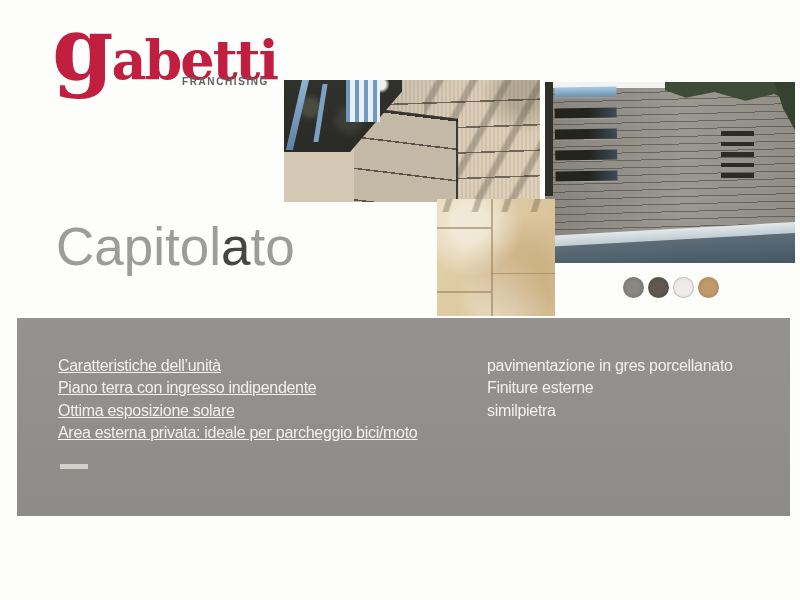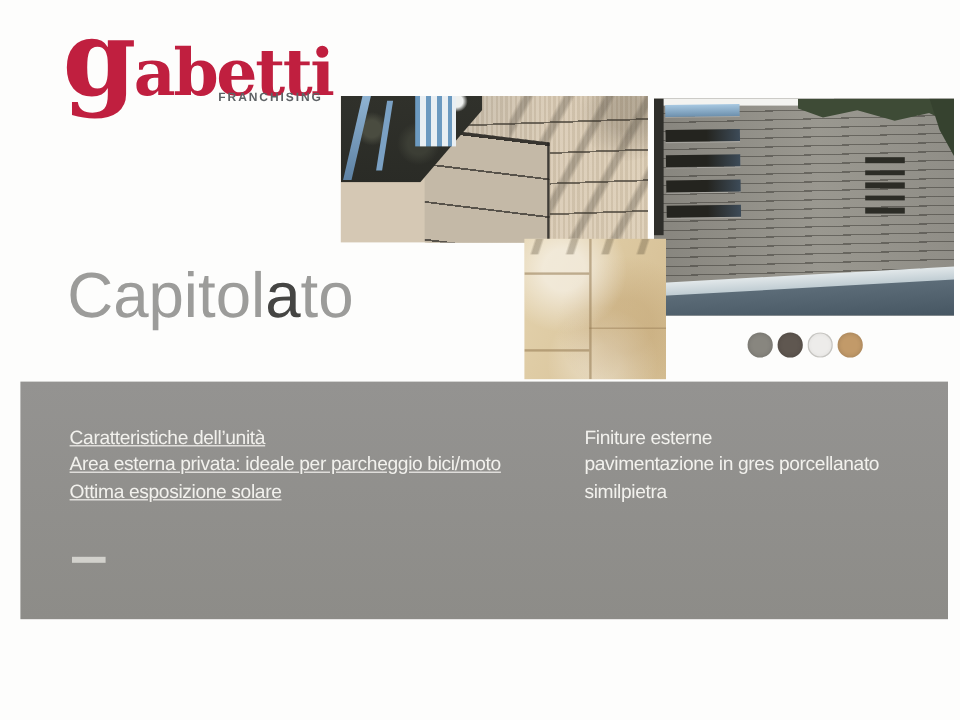--- a/index.html
+++ b/index.html
@@ -202,24 +202,25 @@
   <div class="swatches">
     <span class="swatch" style="background: rgb(136, 134, 127);"></span>
     <span class="swatch" style="background: rgb(95, 87, 80);"></span>
     <span class="swatch bordered" style="background: rgb(237, 236, 234);"></span>
     <span class="swatch" style="background: rgb(194, 154, 105);"></span>
   </div>
 
   <div class="panel">
     <div class="col col-left">
       <div class="line">Caratteristiche dell’unità</div>
+      <div class="line">Piano terra con ingresso indipendente</div>
+      <div class="line">Ottima esposizione solare</div>
       <div class="line">Area esterna privata: ideale per parcheggio bici/moto</div>
-      <div class="line">Ottima esposizione solare</div>
     </div>
     <div class="col col-right">
+      <div class="line">pavimentazione in gres porcellanato</div>
       <div class="line">Finiture esterne</div>
-      <div class="line">pavimentazione in gres porcellanato</div>
       <div class="line">similpietra</div>
     </div>
     <div class="dash"></div>
   </div>
 
 </div>
 
 </body></html>

